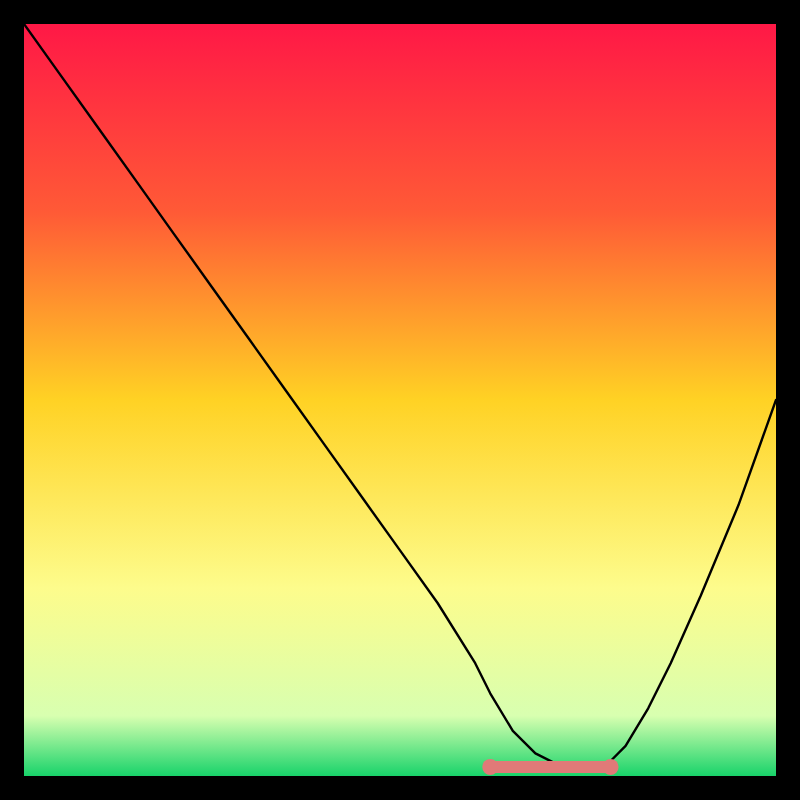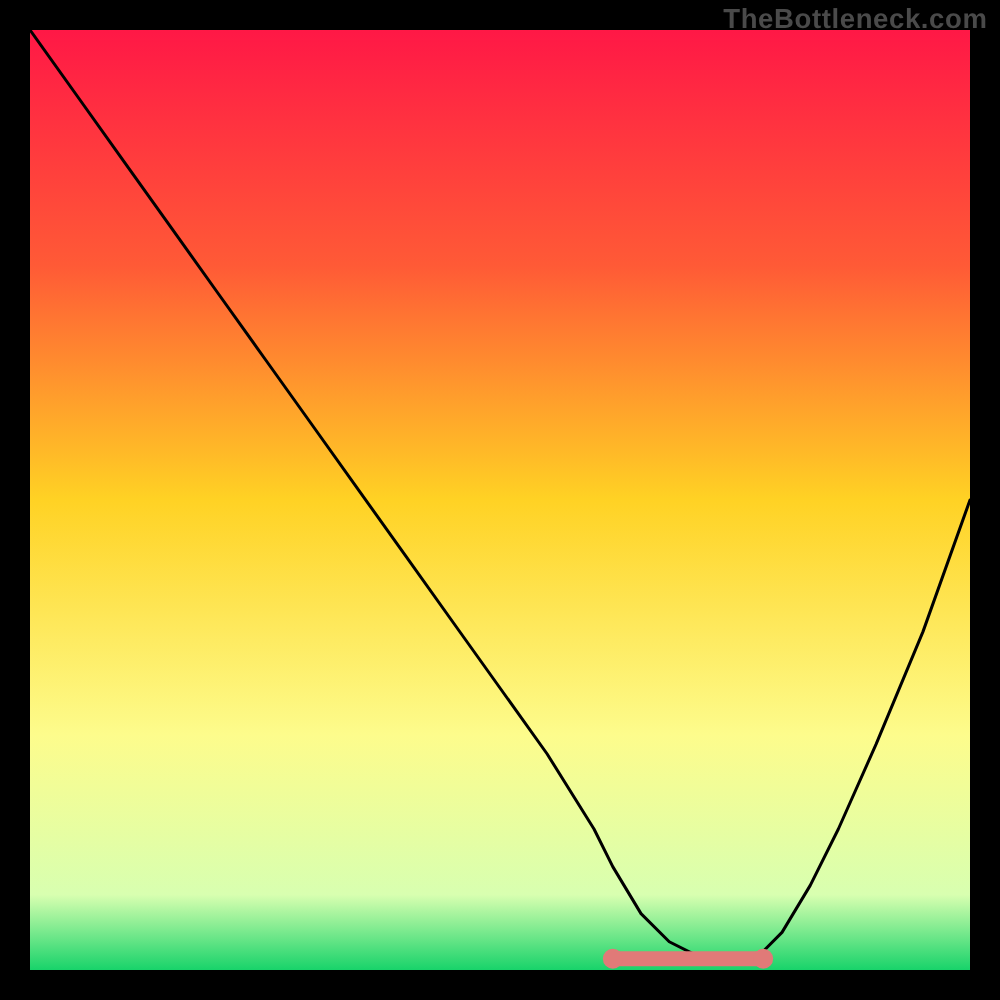--- a/index.html
+++ b/index.html
@@ -33,21 +33,20 @@
     width: 752px;
     height: 752px;
     display: block;
   }
 </style>
 </head>
 <body>
 
 <div class="wrap">
 
-  <div class="watermark">TheBottleneck.com</div>
 
   <svg class="plot" viewBox="0 0 752 752" preserveAspectRatio="none">
     <defs>
       <linearGradient id="bg-grad" x1="0" y1="0" x2="0" y2="1">
 
       <stop offset="0%" stop-color="#ff1846"></stop>
           <stop offset="25%" stop-color="#ff5a36"></stop>
           <stop offset="50%" stop-color="#ffd224"></stop>
           <stop offset="75%" stop-color="#fdfc8c"></stop>
           <stop offset="92%" stop-color="#d8ffb0"></stop>

